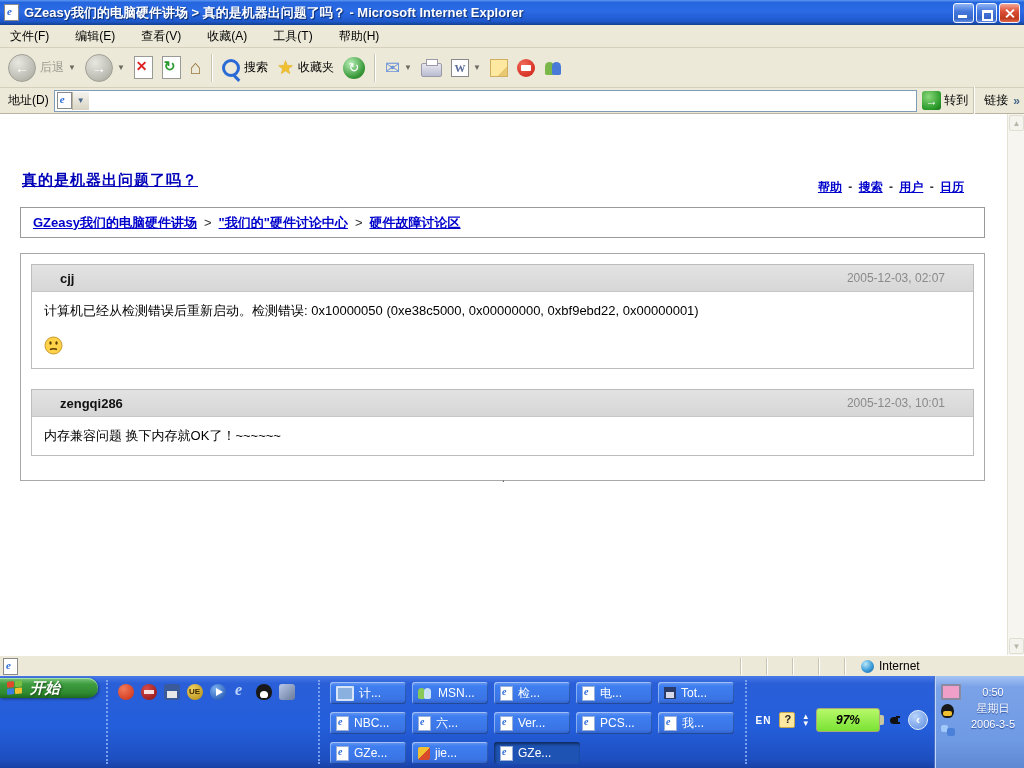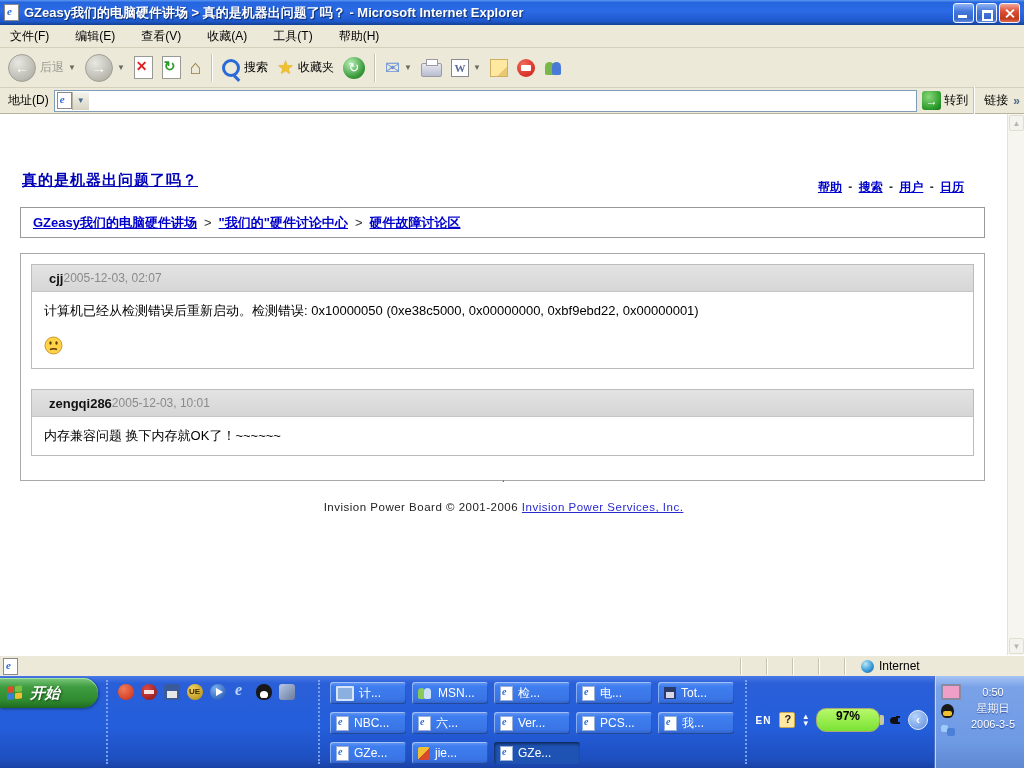--- a/index.html
+++ b/index.html
@@ -91,21 +91,21 @@
   .nav-links .sep{color:#333;text-decoration:none;}
   .crumbbox{position:absolute;left:20px;right:22px;top:54px;height:31px;border:1px solid #999;
     display:flex;align-items:center;padding-left:12px;box-sizing:border-box;font-size:13px;font-weight:bold;}
   .crumbbox a{color:#0000cc;text-decoration:underline;}
   .crumbbox .sep{margin:0 7px;color:#333;font-weight:normal;}
   .postsbox{position:absolute;left:20px;right:22px;top:100px;border:1px solid #a8a8a8;
     padding:10px 10px 24px 10px;box-sizing:border-box;}
   .post{border:1px solid #bcbcbc;margin-bottom:20px;}
   .post:last-child{margin-bottom:0;}
   .post-head{height:26px;background:linear-gradient(#e3e3e3,#d6d6d6);display:flex;align-items:center;
-    padding:0 17px;border-bottom:1px solid #c6c6c6;}
+    justify-content:space-between;padding:0 28px;border-bottom:1px solid #c6c6c6;}
   .post-author{font-weight:bold;font-size:13px;color:#111;}
   .post-time{color:#8a8a8a;font-size:12px;}
   .post-body{padding:10px 12px;font-size:13px;color:#000;}
   .post-body.tall{min-height:56px;}
   .smiley{display:block;margin-top:16px;}
   .mid-dot{position:absolute;left:0;right:0;top:318px;text-align:center;color:#666;font-size:12px;}
   .footer{position:absolute;left:0;right:0;top:348px;text-align:center;font-size:11.5px;color:#222;letter-spacing:.5px;}
   .footer a{color:#2a2ad0;text-decoration:underline;}
 
   
@@ -119,21 +119,21 @@
     border-top:1px solid #fff;display:flex;align-items:center;padding:0 3px;box-sizing:border-box;font-size:12px;}
   .status-main{flex:1;display:flex;align-items:center;gap:5px;height:17px;}
   .spane{width:25px;height:17px;border-left:1px solid #c8c4b0;box-shadow:1px 0 0 #fff inset;}
   .spane.net{width:160px;display:flex;align-items:center;gap:5px;padding-left:16px;}
   .globe{width:13px;height:13px;border-radius:50%;flex:none;
     background:radial-gradient(circle at 35% 30%,#b8e8f8,#3a9ad8 55%,#1a5a9a);}
 
   
   .taskbar{position:absolute;left:0;top:676px;width:1024px;height:92px;
     background:linear-gradient(180deg,#4a7ae8 0%,#2a5fd8 8%,#245edb 55%,#1e4fc0 90%,#1941a5 100%);}
-  .startbtn{position:absolute;left:0;top:2px;width:98px;height:30px;border-radius:0 15px 15px 0;
+  .startbtn{position:absolute;left:0;top:2px;width:98px;height:20px;border-radius:0 15px 15px 0;
     background:linear-gradient(180deg,#7cc87c 0%,#3f9c3f 30%,#2f8a2f 75%,#1e6a1e 100%);
     box-shadow:inset 0 1px 0 #a8e0a8, 1px 1px 3px rgba(0,0,0,.4);
     display:flex;align-items:center;gap:6px;padding-left:7px;box-sizing:border-box;}
   .flag{width:17px;height:15px;display:grid;grid-template-columns:7px 7px;grid-template-rows:6px 6px;gap:1px;
     transform:skewY(-5deg);}
   .flag i{display:block;border-radius:1px;}
   .flag i:nth-child(1){background:#e04a2a;} .flag i:nth-child(2){background:#7ac142;}
   .flag i:nth-child(3){background:#3a7de0;} .flag i:nth-child(4){background:#f0c030;}
   .start-label{color:#fff;font:italic bold 15px "Liberation Sans",sans-serif;text-shadow:1px 1px 2px #184a18;}
   .tb-sep{position:absolute;top:4px;height:84px;width:0;border-left:2px dotted #7aa0f0;}
@@ -170,22 +170,22 @@
   .ti.iedoc::after{content:"e";position:absolute;left:1px;top:-1px;font:italic bold 10px "Liberation Serif",serif;color:#2a6ad6;}
   .ti.disk{width:12px;height:12px;background:#2a3a6a;position:relative;}
   .ti.disk::after{content:"";position:absolute;left:2px;top:5px;width:8px;height:6px;background:#d8d8e8;}
   .ti.paint{width:12px;height:13px;background:linear-gradient(135deg,#f0c030 50%,#d84a2a 50%);border-radius:2px;}
 
   .tray{position:absolute;right:96px;top:32px;display:flex;align-items:center;gap:8px;}
   .lang{color:#fff;font-weight:bold;font-size:10px;letter-spacing:1px;}
   .imehelp{width:14px;height:14px;background:#ffe9a0;border:1px solid #c8a850;border-radius:2px;position:relative;}
   .imehelp::after{content:"?";position:absolute;left:4px;top:0px;font:bold 11px "Liberation Sans",sans-serif;color:#222;}
   .updown{color:#fff;font-size:9px;line-height:7px;text-align:center;}
-  .battery{width:62px;height:22px;background:linear-gradient(#b8f86a,#7ae234);border:1px solid #a8a878;border-radius:10px;
-    position:relative;display:flex;align-items:flex-start;justify-content:center;color:#000;font-weight:bold;font-size:12px;}
+  .battery{width:62px;height:22px;background:linear-gradient(#b8f86a,#7ae234);border:1px solid #a8a878;border-radius:3px;
+    position:relative;display:flex;align-items:center;justify-content:center;color:#000;font-weight:bold;font-size:12px;font-style:italic;}
   .battery::after{content:"";position:absolute;right:-5px;top:6px;width:4px;height:10px;background:#c8c8a0;border-radius:0 2px 2px 0;}
   .plug{width:12px;height:12px;position:relative;}
   .plug::before{content:"";position:absolute;left:2px;top:3px;width:8px;height:7px;background:#111;border-radius:50% 0 0 50%;}
   .plug::after{content:"";position:absolute;left:8px;top:2px;width:4px;height:2px;background:#111;box-shadow:0 6px 0 #111;}
   .collapse{width:18px;height:18px;border-radius:50%;background:radial-gradient(circle at 35% 30%,#b8d4fa,#5a8ae0);
     border:1px solid #e8f0ff;color:#fff;font-weight:bold;font-size:12px;display:flex;align-items:center;justify-content:center;}
   .clockpanel{position:absolute;right:0;top:0;width:90px;height:92px;
     background:linear-gradient(180deg,#a6c4f4 0%,#7aa2e8 12%,#6f9ae4 70%,#5f88d2 100%);
     border-left:1px solid #4a6fc0;box-shadow:inset 1px 0 0 #c0d6fa;
     display:flex;padding:6px 4px 4px 6px;box-sizing:border-box;gap:5px;}
@@ -340,24 +340,20 @@
             <span class="post-author">zengqi286</span>
             <span class="post-time">2005-12-03, 10:01</span>
           </div>
           <div class="post-body">
             <span>内存兼容问题 换下内存就OK了！~~~~~~</span>
           </div>
         </div>
       </div>
 
       <div class="mid-dot">.</div>
-      <div class="footer">
-        <span>Invision Power Board © 2001-2006</span>
-        <a>Invision Power Services, Inc.</a>
-      </div>
     </div>
     <div class="vscroll">
       <span class="sbtn up">▲</span>
       <span class="sbtn down">▼</span>
     </div>
   </div>
 
   <div class="statusbar">
     <span class="status-main">
       <span class="doc-icon"></span>

